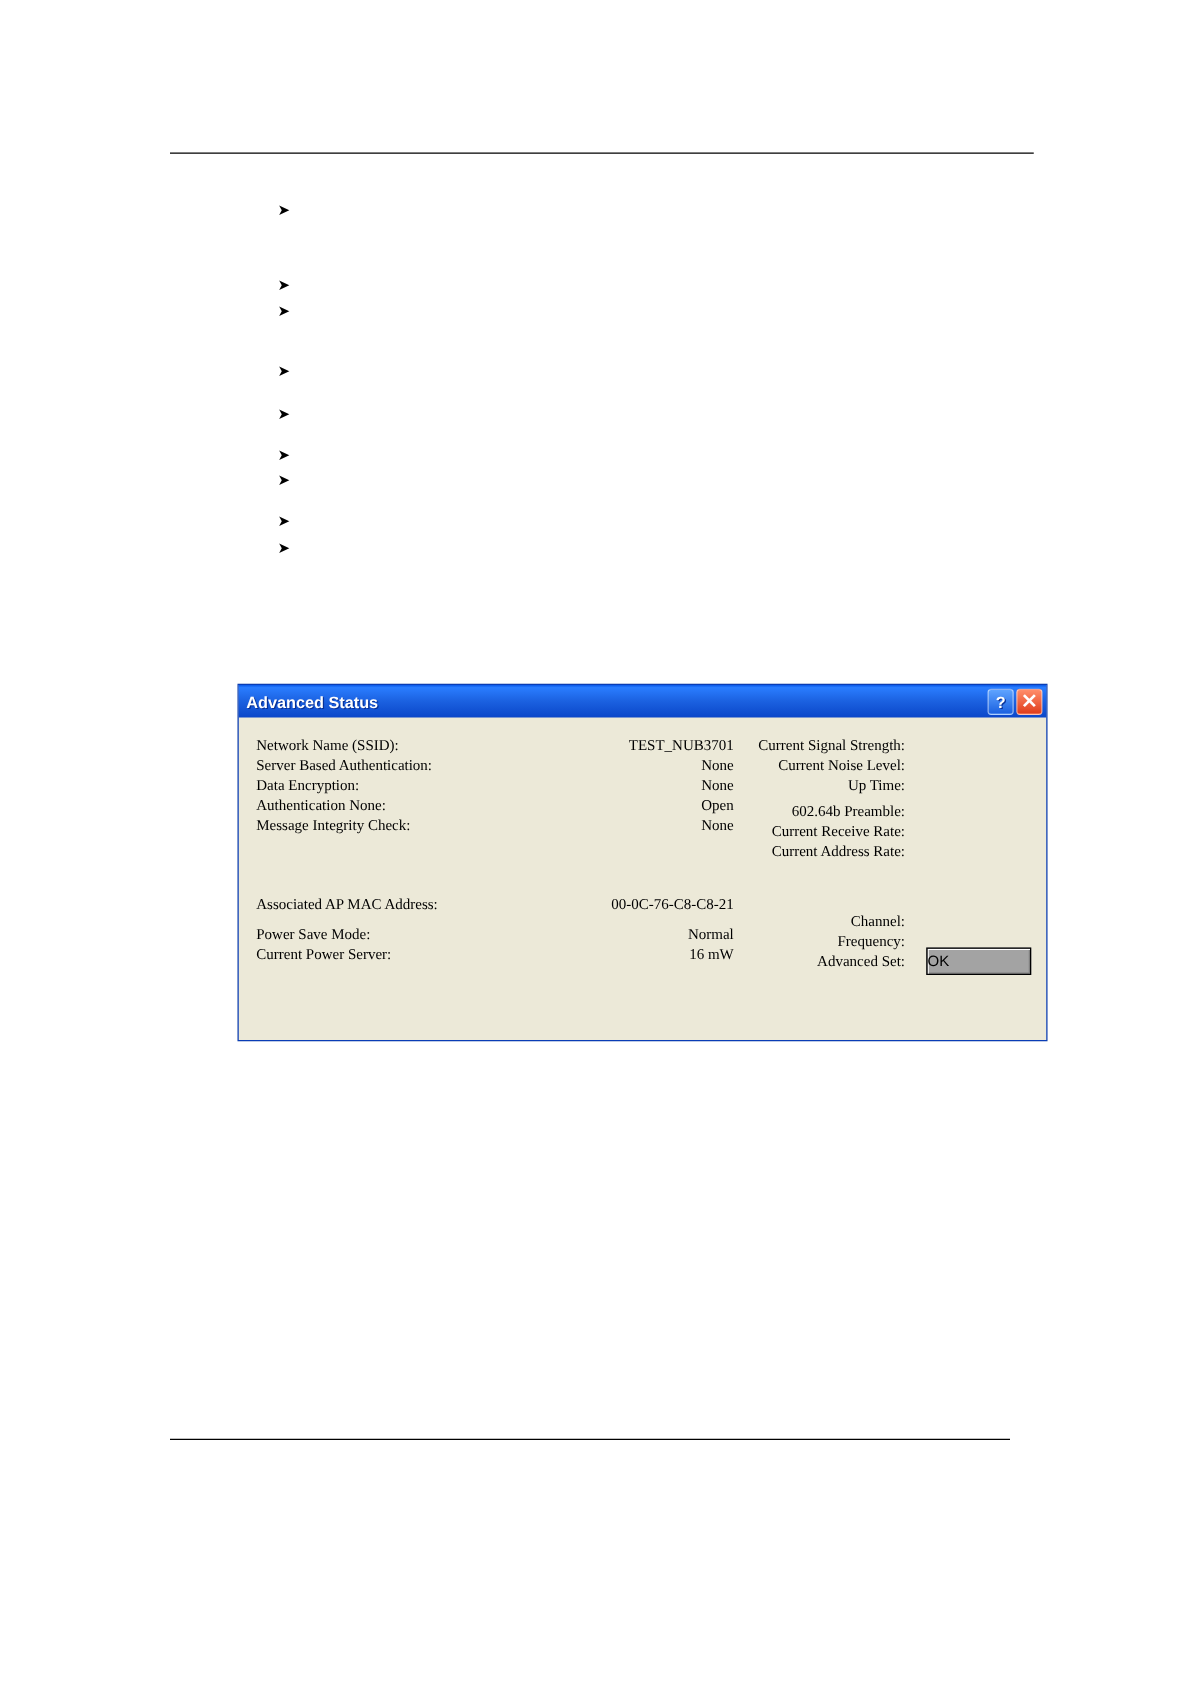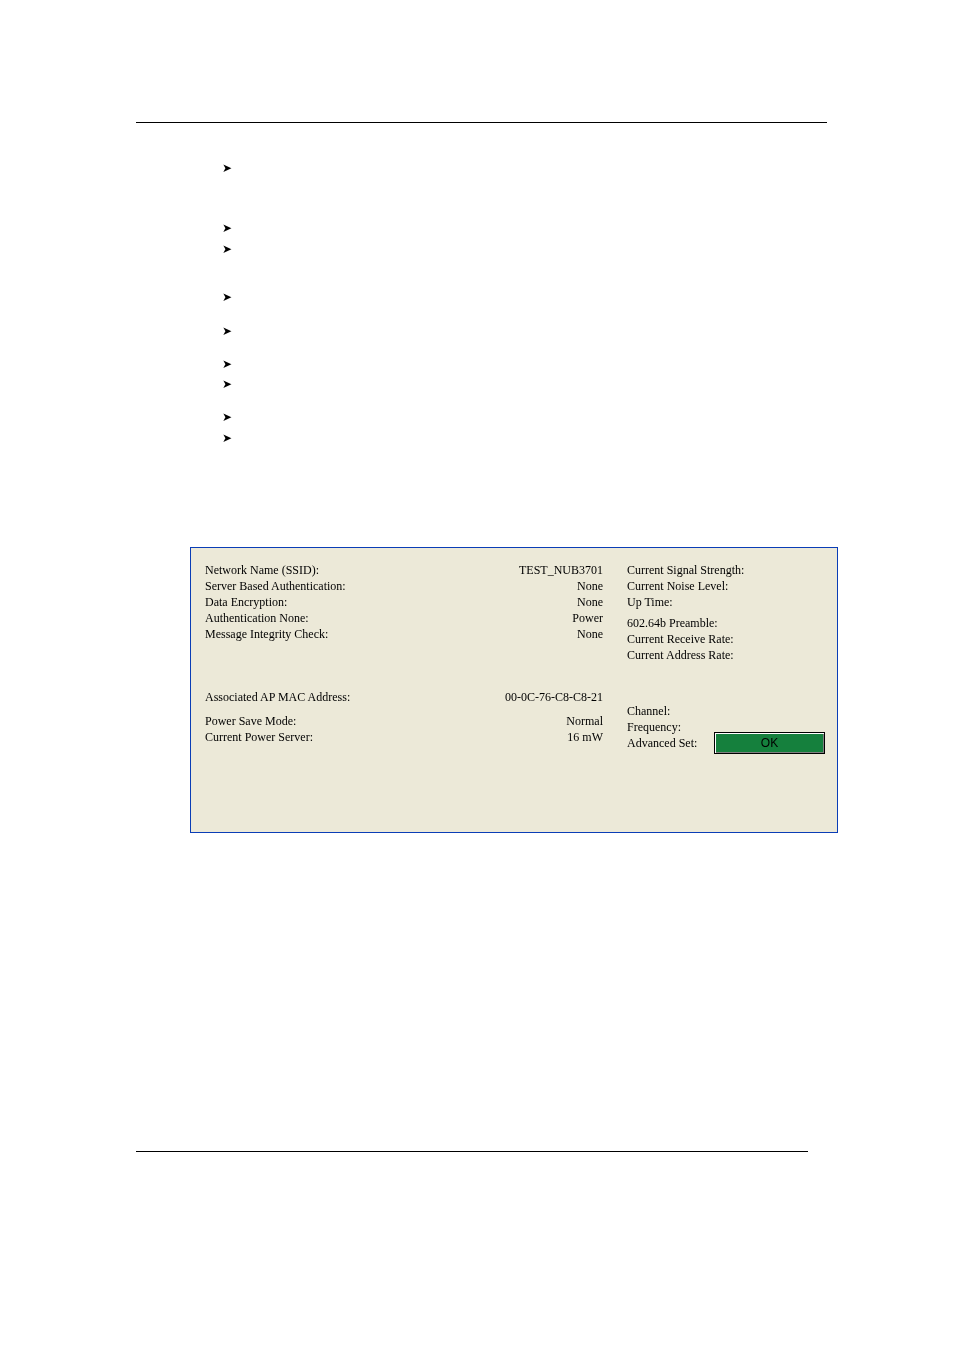--- a/index.html
+++ b/index.html
@@ -57,42 +57,41 @@
     .tbtn-close { background: linear-gradient(to bottom, #ff8d6a, #e03d1b); }
     .tbtn-close svg { width: 11px; height: 11px; }
 
     .body-area {
       position: relative;
       padding: 14px 14px 10px 14px;
       font-size: 12px;
       color: #000;
       font-family: "Times New Roman", serif;
     }
-    .cols { display: flex; gap: 24px; font-family: Liberation Serif, serif; }
+    .cols { display: flex; gap: 8px; font-family: Liberation Serif, serif; }
     .col-left-labels { width: 184px; }
     .col-left-values { width: 190px; text-align: right; }
-    .col-right-labels { width: 129px; }
+    .col-right-labels { width: 129px; text-align: right; }
     .col-right-values { width: 92px; }
     .lbl, .val { line-height: 16px; white-space: nowrap; }
     .sp8 { height: 8px; }
     .sp5 { height: 5px; }
     .sp-mid { height: 47px; }
     .sp-mid2 { height: 40px; }
 
     .available-row { margin-top: 28px; }
     .ok-btn {
       position: absolute;
       right: 12px; bottom: 7px;
-      width: 111px; height: 22px;
-      background: #15803d;
+      width: 84px; height: 22px;
+      background: #a3a3a3;
       border: 1px solid #000;
       box-shadow: inset 1px 1px 0 #fff, inset -1px -1px 0 #808080;
       font-family: Tahoma, Arial, sans-serif;
       font-size: 12px;
-      text-align: center;
       line-height: 20px;
       cursor: pointer;
     }
   </style>
 </head>
 <body>
 
 <div class="hr-top"></div>
 <div class="hr-bottom"></div>
 
@@ -102,20 +101,35 @@
   <div class="bullet b3">➤</div>
   <div class="bullet b4">➤</div>
   <div class="bullet b5">➤</div>
   <div class="bullet b6">➤</div>
   <div class="bullet b7">➤</div>
   <div class="bullet b8">➤</div>
   <div class="bullet b9">➤</div>
 </div>
 
 <div class="dialog">
+  <div class="titlebar">
+    <span class="title-text">Advanced Status</span>
+    <div class="titlebar-btns">
+      <div class="tbtn tbtn-help">
+        <span>?</span>
+      </div>
+      <div class="tbtn tbtn-close">
+        <span>
+          <svg viewBox="0 0 10 10">
+              <path d="M1 1 L9 9 M9 1 L1 9" stroke="#fff" stroke-width="2"></path>
+            </svg>
+        </span>
+      </div>
+    </div>
+  </div>
 
   <div class="body-area">
     <div class="cols">
 
       <div class="col-left-labels">
         <div class="lbl">Network Name (SSID):</div>
         <div class="lbl">Server Based Authentication:</div>
         <div class="lbl">Data Encryption:</div>
         <div class="lbl">Authentication None:</div>
         <div class="lbl">Message Integrity Check:</div>
@@ -123,21 +137,21 @@
         <div class="lbl">Associated AP MAC Address:</div>
         <div class="sp8"></div>
         <div class="lbl">Power Save Mode:</div>
         <div class="lbl">Current Power Server:</div>
       </div>
 
       <div class="col-left-values">
         <div class="val">TEST_NUB3701</div>
         <div class="val">None</div>
         <div class="val">None</div>
-        <div class="val">Power</div>
+        <div class="val">Open</div>
         <div class="val">None</div>
         <div class="sp-mid"></div>
         <div class="val">00-0C-76-C8-C8-21</div>
         <div class="sp8"></div>
         <div class="val">Normal</div>
         <div class="val">16 mW</div>
       </div>
 
       <div class="col-right-labels">
         <div class="lbl">Current Signal Strength:</div>

